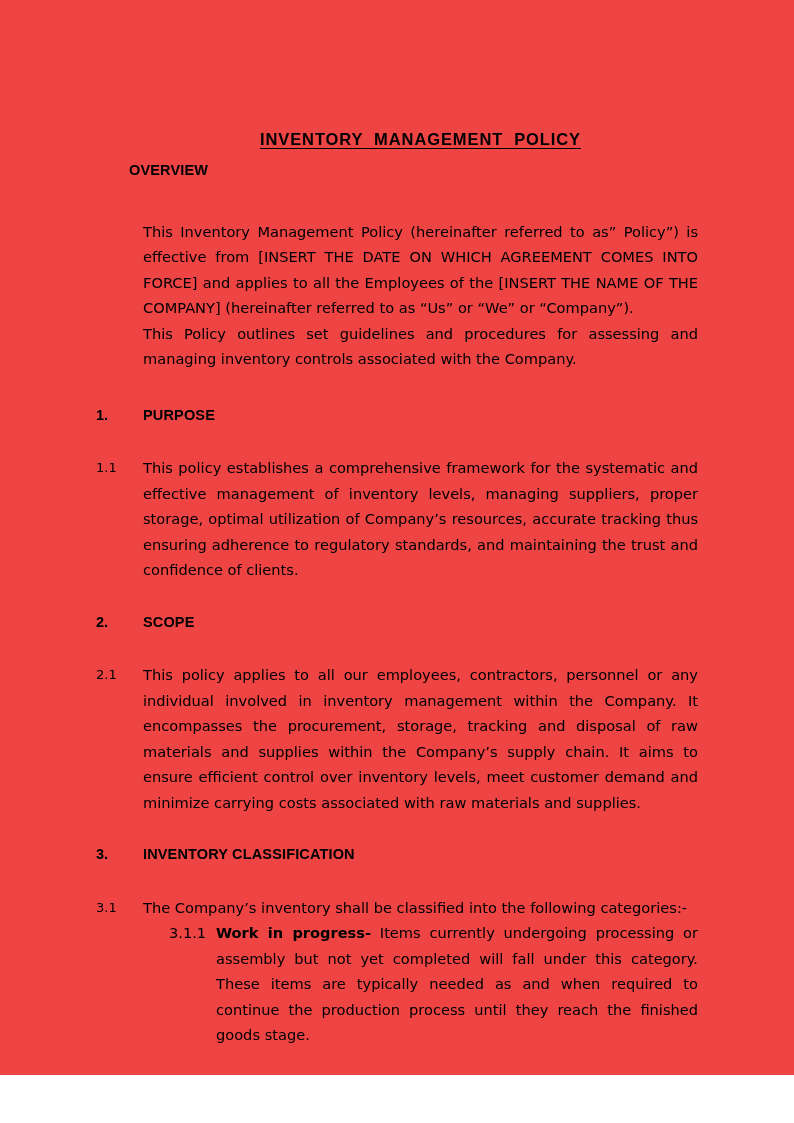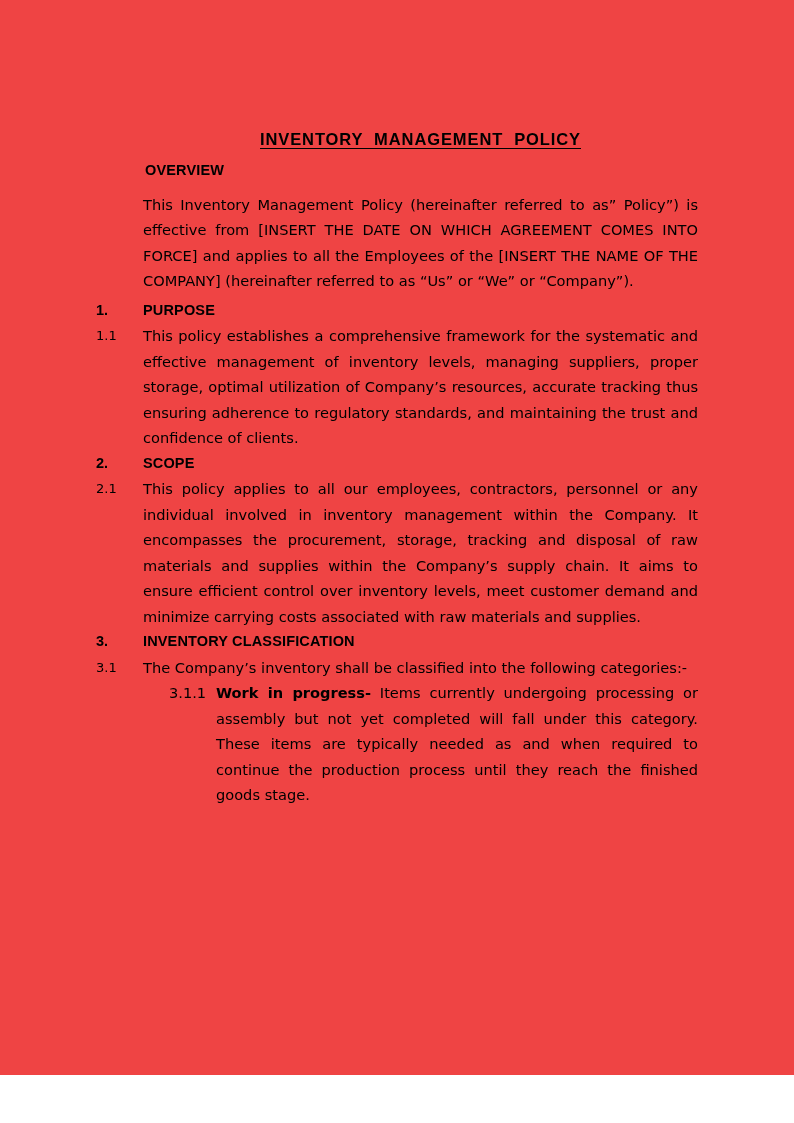--- a/index.html
+++ b/index.html
@@ -44,27 +44,28 @@
 
   
   .section-heading {
     font-family: "Liberation Sans", sans-serif;
     font-weight: bold;
     font-size: 14.5px;
     line-height: 25.5px;
     letter-spacing: 0.15px;
   }
   .overview-heading {
-    margin-left: 49px;
+    margin-left: 33px;
   }
 
   
   .row {
     display: flex;
     align-items: flex-start;
+    margin-top: 27px;
   }
   .num {
     flex: 0 0 47px;
     font-size: 13px;
     line-height: 25.5px;
     font-family: "DejaVu Sans", sans-serif;
     white-space: nowrap;
   }
   .num.heading-num {
     font-family: "Liberation Sans", sans-serif;
@@ -125,20 +126,21 @@
     <div class="spacer-sm"></div>
 
     <div class="section-heading overview-heading">OVERVIEW</div>
 
     <div class="spacer-sm"></div>
 
     <div class="row">
       <div class="num"></div>
       <div class="body-col last-flush">
         <p>This Inventory Management Policy (hereinafter referred to as” Policy”) is effective from [INSERT THE DATE ON WHICH AGREEMENT COMES INTO FORCE] and applies to all the Employees of the [INSERT THE NAME OF THE COMPANY] (hereinafter referred to as “Us” or “We” or “Company”).</p>
+        <p>This Policy outlines set guidelines and procedures for assessing and managing inventory controls associated with the Company.</p>
       </div>
     </div>
 
     <div class="spacer-xs"></div>
 
     <div class="row">
       <div class="num heading-num">1.</div>
       <div class="section-heading">PURPOSE</div>
     </div>
     <div class="row">

